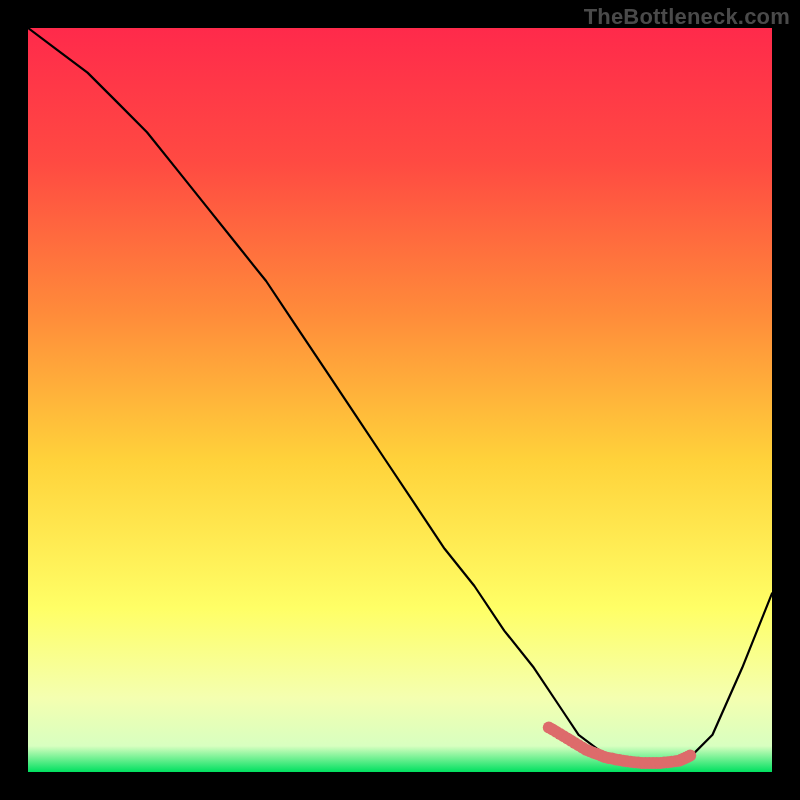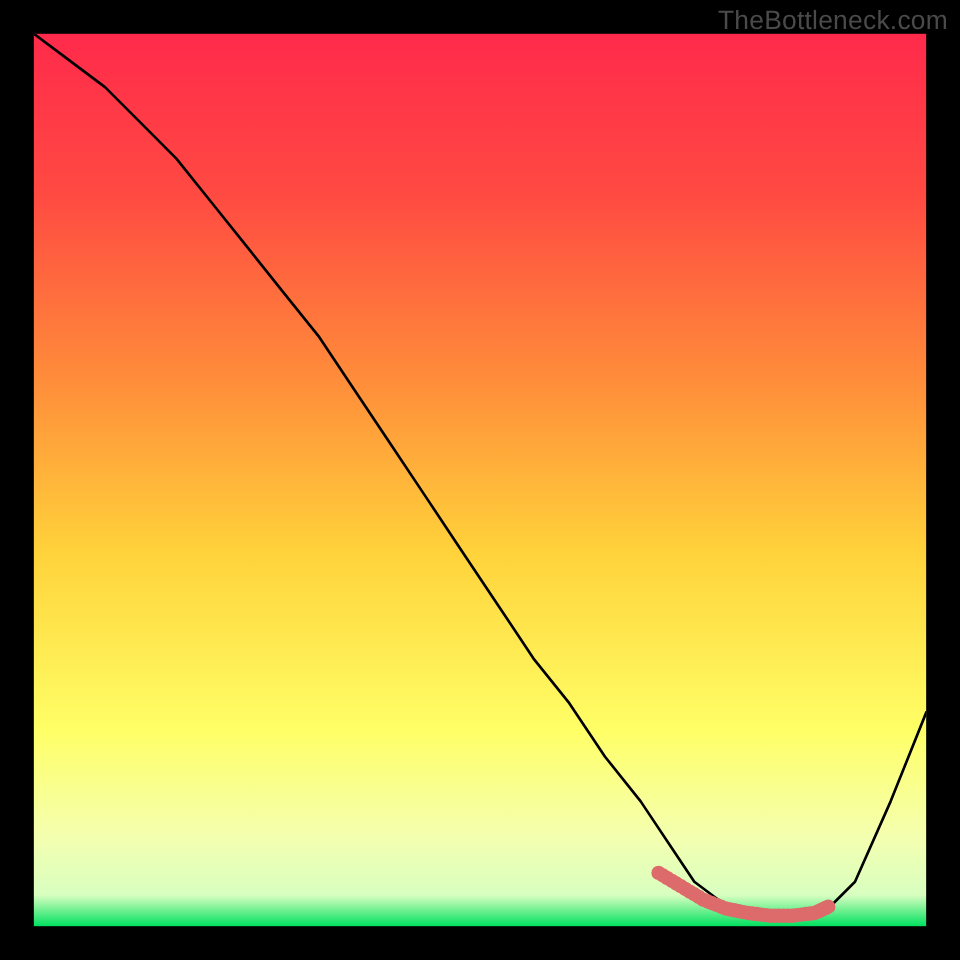--- a/index.html
+++ b/index.html
@@ -16,21 +16,21 @@
     width: 800px;
     height: 800px;
     background: #000;
   }
   .watermark {
     position: absolute;
     top: 4px;
     right: 10px;
     color: #4a4a4a;
     font-size: 22px;
-    font-weight: 400;
+    font-weight: 700;
     letter-spacing: 0.2px;
     z-index: 10;
   }
   .plot {
     position: absolute;
     left: 28px;
     top: 28px;
     width: 744px;
     height: 744px;
   }

